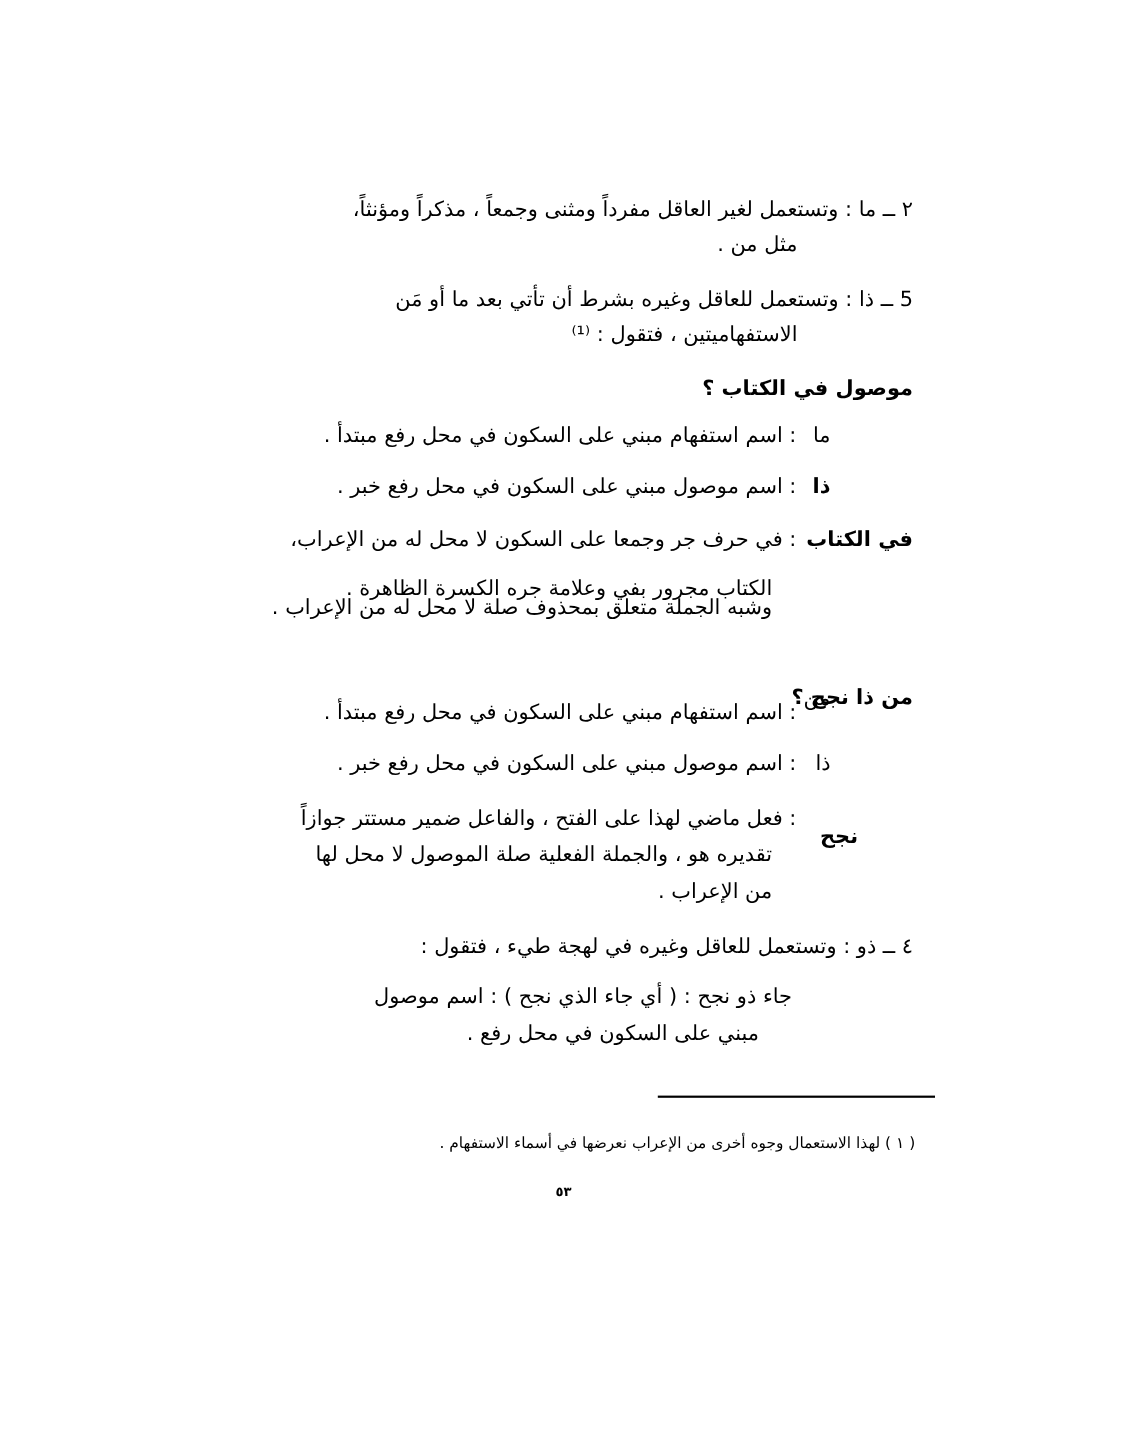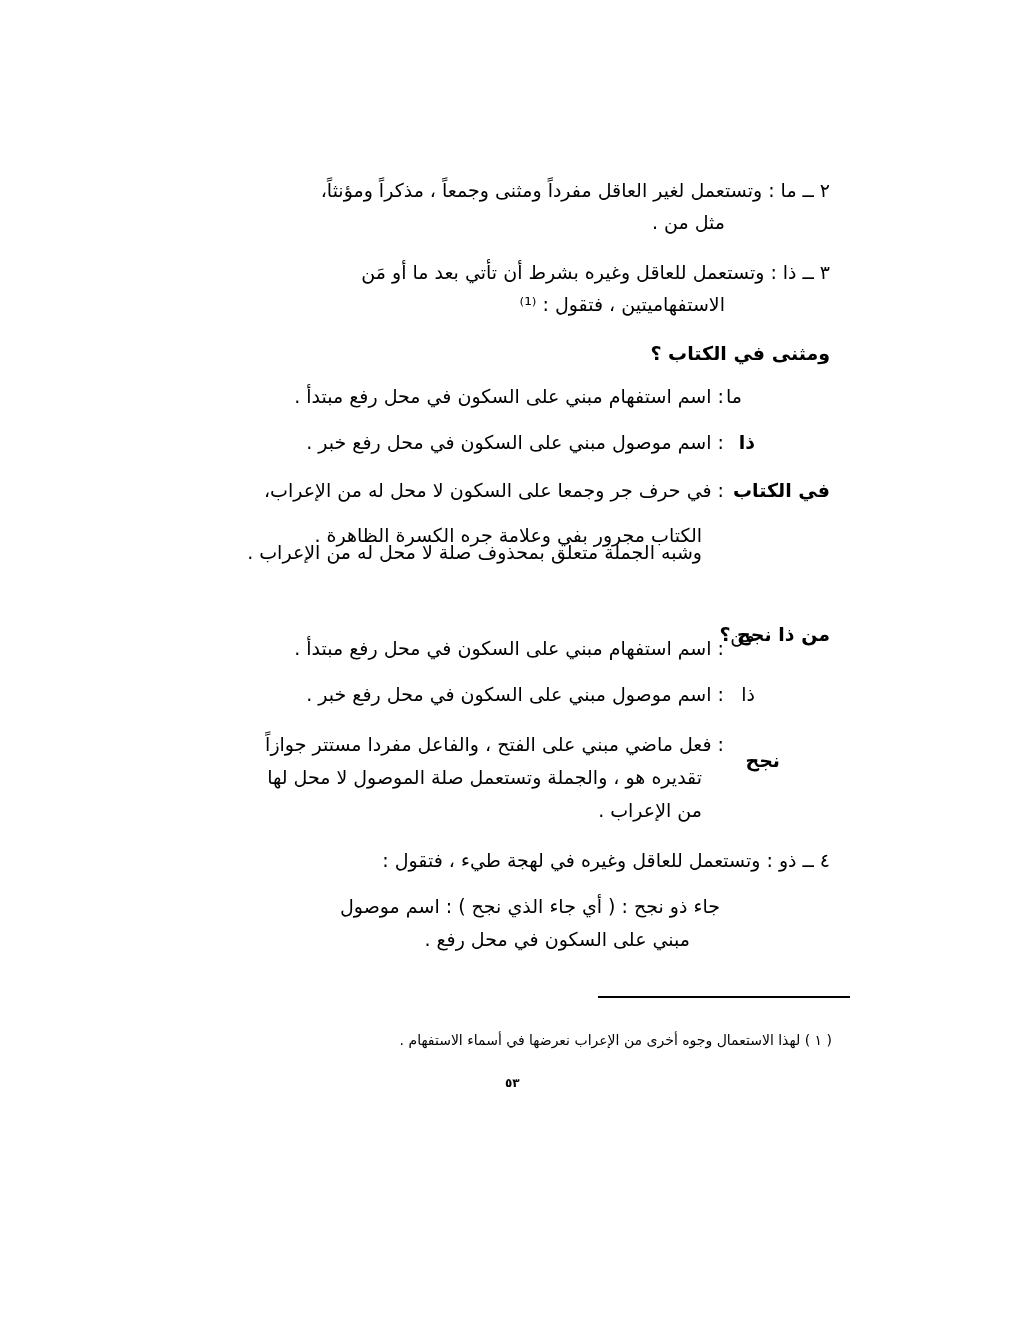--- a/index.html
+++ b/index.html
@@ -13,48 +13,48 @@
 </style>
 </head>
 <body>
 
 <div>
   <div class="line" style="right:190px;top:176px;">٢ ــ ما : وتستعمل لغير العاقل مفرداً ومثنى وجمعاً ، مذكراً ومؤنثاً،</div>
   <div class="line" style="right:295px;top:208px;">مثل من .</div>
 </div>
 
 <div>
-  <div class="line" style="right:190px;top:258px;">٣ ــ ذا : وتستعمل للعاقل وغيره بشرط أن تأتي بعد ما أو مَن</div>
+  <div class="line" style="right:190px;top:258px;">5 ــ ذا : وتستعمل للعاقل وغيره بشرط أن تأتي بعد ما أو مَن</div>
   <div class="line" style="right:295px;top:290px;">الاستفهاميتين ، فتقول : ⁽¹⁾</div>
 </div>
 
-<div class="line bold" style="right:190px;top:339px;">ومثنى في الكتاب ؟</div>
+<div class="line bold" style="right:190px;top:339px;">موصول في الكتاب ؟</div>
 
-<div class="line" style="right:278px;top:382px;">ما</div>
+<div class="line" style="right:265px;top:382px;">ما</div>
 <div class="line" style="right:296px;top:382px;">: اسم استفهام مبني على السكون في محل رفع مبتدأ .</div>
 
 <div class="line bold" style="right:265px;top:428px;">ذا</div>
 <div class="line" style="right:296px;top:428px;">: اسم موصول مبني على السكون في محل رفع خبر .</div>
 
 <div class="line bold" style="right:190px;top:476px;">في الكتاب</div>
 <div class="line" style="right:296px;top:476px;">: في حرف جر وجمعا على السكون لا محل له من الإعراب،</div>
 <div class="line" style="right:318px;top:507px;margin-top:14px;">الكتاب مجرور بفي وعلامة جره الكسرة الظاهرة .</div>
 <div class="line" style="right:318px;top:538px;">وشبه الجملة متعلق بمحذوف صلة لا محل له من الإعراب .</div>
 
 <div class="line bold" style="right:190px;top:590px;margin-top:30px;">من ذا نجح ؟</div>
 
 <div class="line" style="right:265px;top:621px;">من</div>
 <div class="line" style="right:296px;top:634px;">: اسم استفهام مبني على السكون في محل رفع مبتدأ .</div>
 
 <div class="line" style="right:265px;top:680px;">ذا</div>
 <div class="line" style="right:296px;top:680px;">: اسم موصول مبني على السكون في محل رفع خبر .</div>
 
 <div class="line bold" style="right:240px;top:730px;margin-top:16px;">نجح</div>
-<div class="line" style="right:296px;top:730px;">: فعل ماضي مبني على الفتح ، والفاعل مفردا مستتر جوازاً</div>
-<div class="line" style="right:318px;top:763px;">تقديره هو ، والجملة وتستعمل صلة الموصول لا محل لها</div>
+<div class="line" style="right:296px;top:730px;">: فعل ماضي لهذا على الفتح ، والفاعل ضمير مستتر جوازاً</div>
+<div class="line" style="right:318px;top:763px;">تقديره هو ، والجملة الفعلية صلة الموصول لا محل لها</div>
 <div class="line" style="right:318px;top:796px;">من الإعراب .</div>
 
 <div class="line" style="right:190px;top:846px;">٤ ــ ذو : وتستعمل للعاقل وغيره في لهجة طيء ، فتقول :</div>
 
 <div class="line" style="right:300px;top:892px;">جاء ذو نجح : ( أي جاء الذي نجح ) : اسم موصول</div>
 <div class="line" style="right:330px;top:925px;">مبني على السكون في محل رفع .</div>
 
 <div class="rule"></div>
 
 <div class="line footnote" style="right:188px;top:1026px;">( ١ ) لهذا الاستعمال وجوه أخرى من الإعراب نعرضها في أسماء الاستفهام .</div>

